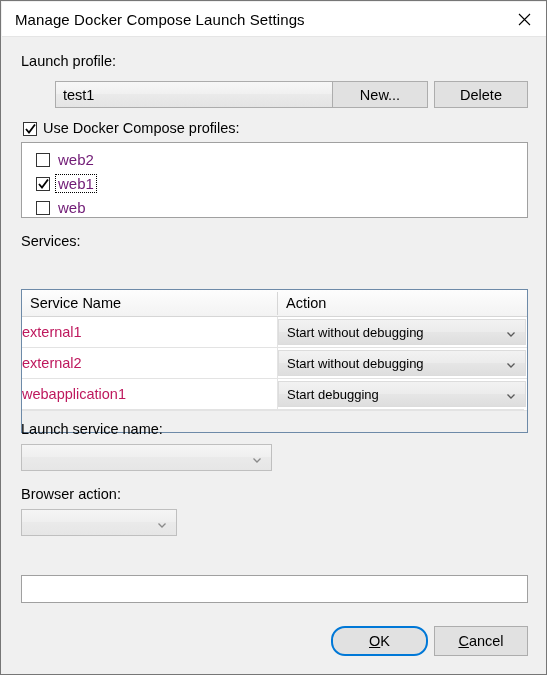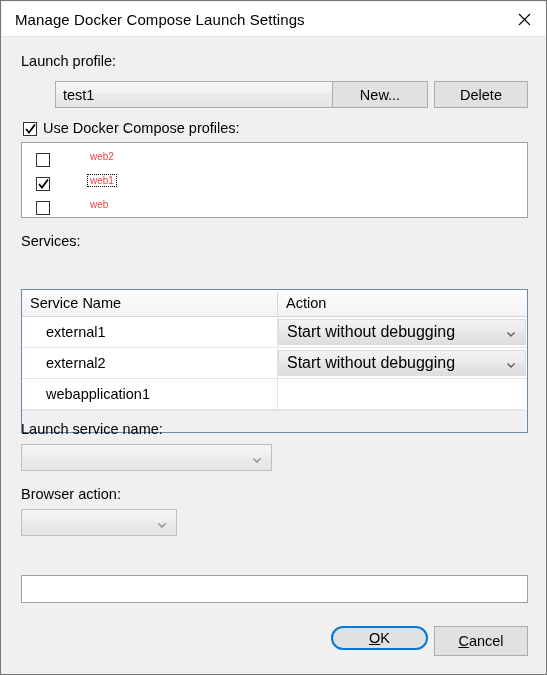--- a/index.html
+++ b/index.html
@@ -122,25 +122,24 @@
 
   
   .listbox {
     position: absolute;
     box-sizing: border-box;
     background: #ffffff;
     border: 1px solid #a0a0a0;
   }
   .list-item-label {
     position: absolute;
-    font-size: 10px;
-    color: #ef4444;
+    font-size: 15px;
+    color: #701a75;
     white-space: nowrap;
     padding: 0 2px;
-    margin-left: 32px;
   }
   .list-item-label.focused {
     outline: 1px dotted #000000;
     outline-offset: 0px;
   }
 
   
   .grid {
     position: absolute;
     box-sizing: border-box;
@@ -182,23 +181,23 @@
     height: 31px;
     box-sizing: border-box;
     border-bottom: 1px solid #e3e3e3;
   }
   .grid-cell-name {
     position: absolute;
     left: 0; top: 0;
     height: 30px;
     display: flex;
     align-items: center;
-    padding-left: 24px;
-    font-size: 14.5px;
-    color: #000000;
+    padding-left: 0;
+    font-size: 14.5px;
+    color: #be185d;
     box-sizing: border-box;
     white-space: nowrap;
   }
   .grid-col-sep {
     position: absolute;
     top: 0;
     width: 1px;
     height: 30px;
     background: #e3e3e3;
   }
@@ -208,21 +207,21 @@
     height: 26px;
     box-sizing: border-box;
     background: linear-gradient(to bottom, #f2f2f2 0%, #ececec 48%, #e6e6e6 50%, #dedede 100%);
     border: 1px solid #dcdcdc;
   }
   .grid-cell-action .act-text {
     position: absolute;
     left: 8px;
     top: 50%;
     transform: translateY(-50%);
-    font-size: 16px;
+    font-size: 13px;
     color: #000000;
     white-space: nowrap;
   }
   .grid-cell-action .chev {
     position: absolute;
     right: 8px;
     top: 50%;
     transform: translateY(-50%);
     width: 12px;
     height: 12px;
@@ -345,20 +344,28 @@
           <svg width="12" height="12" viewBox="0 0 12 12">
             <path d="M2.5,4.5 L6,8 L9.5,4.5" stroke="#5a5a5a" stroke-width="1.3" fill="none"></path>
           </svg>
         </span>
       </div>
     </div>
 
     <div class="grid-row" style="top:89px; width:502px;">
       <div class="grid-cell-name" style="width:255px;">webapplication1</div>
       <div class="grid-col-sep" style="left:255px;"></div>
+      <div class="grid-cell-action" style="left:256px; width:248px;">
+        <span class="act-text">Start debugging</span>
+        <span class="chev">
+          <svg width="12" height="12" viewBox="0 0 12 12">
+            <path d="M2.5,4.5 L6,8 L9.5,4.5" stroke="#5a5a5a" stroke-width="1.3" fill="none"></path>
+          </svg>
+        </span>
+      </div>
     </div>
 
     <div class="grid-filler" style="top:120px; width:505px; height:23px;"></div>
   </div>
 
   <div class="label" style="left:20px; top:420px;">Launch service name:</div>
 
   <div class="combo disabled" style="left:20px; top:443px; width:251px; height:27px;">
     <span class="combo-text"></span>
     <span class="chev">
@@ -377,21 +384,21 @@
         <path d="M2.5,4.5 L6,8 L9.5,4.5" stroke="#8a8a8a" stroke-width="1.3" fill="none"></path>
       </svg>
     </span>
   </div>
 
 
   <div class="textbox" style="left:20px; top:574px; width:507px; height:28px;">
     <span class="tb-value"></span>
   </div>
 
-  <div class="btn default" style="left:330px; top:625px; width:97px; height:24px;border-radius:14px;">
+  <div class="btn default" style="left:330px; top:625px; width:97px; height:30px;border-radius:14px;">
     <span><span class="acc">O</span>K</span>
   </div>
 
   <div class="btn" style="left:433px; top:625px; width:94px; height:30px;">
     <span><span class="acc">C</span>ancel</span>
   </div>
 
 </div>
 
 </body></html>

